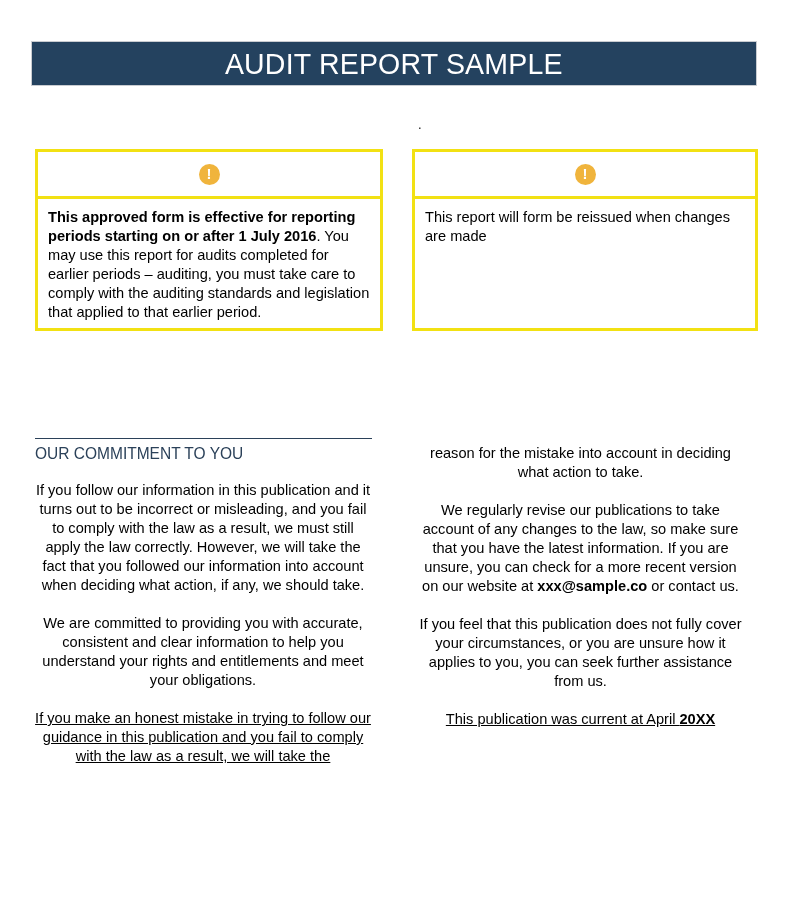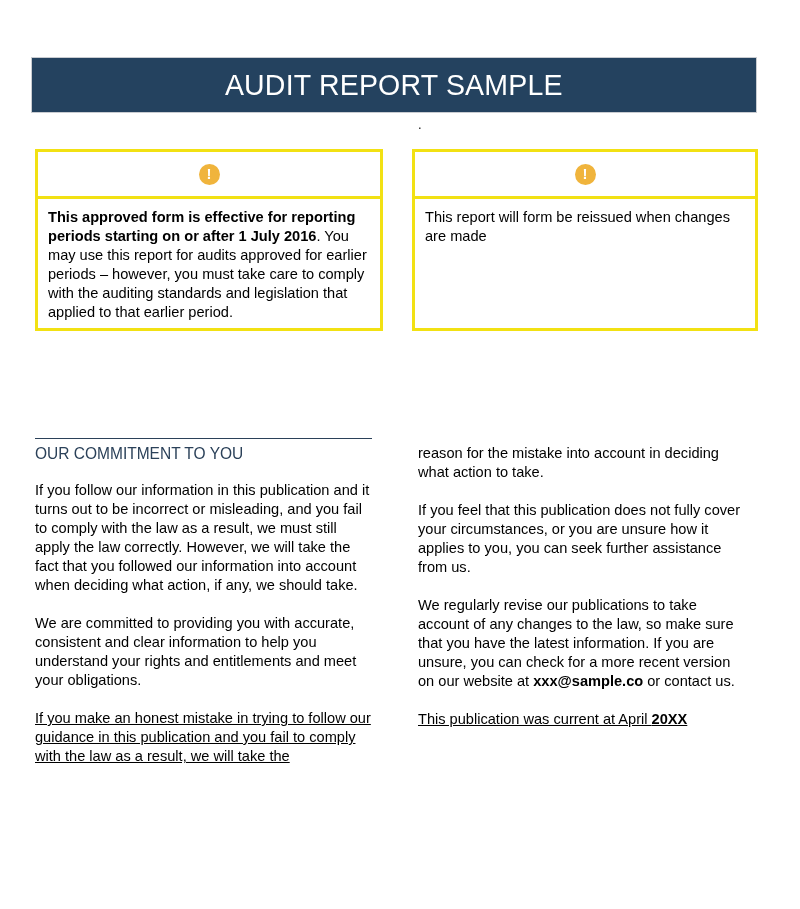--- a/index.html
+++ b/index.html
@@ -13,23 +13,23 @@
     position: relative;
     font-family: "Liberation Sans", sans-serif;
     color: #000000;
     overflow: hidden;
   }
 
   
   .title-band {
     position: absolute;
     left: 31px;
-    top: 57px;
+    top: 41px;
     width: 726px;
-    height: 56px;
+    height: 45px;
     background: #24425F;
     border: 1px solid #c9ccd1;
     box-sizing: border-box;
     display: flex;
     align-items: center;
     justify-content: center;
   }
   .title-band .title-text {
     color: #ffffff;
     font-size: 30px;
@@ -119,41 +119,41 @@
 
   
   .col {
     position: absolute;
     font-size: 14.6px;
     line-height: 19px;
   }
   .col.left  { left: 35px;  top: 481px; width: 336px; }
   .col.right { left: 418px; top: 444px; width: 325px; }
 
-  .col p { margin: 0 0 19px 0; }
+  .col p { margin: 0 0 19px 0; text-align: center; }
   .col p:last-child { margin-bottom: 0; text-decoration: underline; }
   .col b { font-weight: 700; }
 </style>
 </head>
 <body>
 
 <div class="title-band">
   <span class="title-text">AUDIT REPORT SAMPLE</span>
 </div>
 
 <span class="stray-dot">.</span>
 
 <div class="callout left">
   <div class="callout-head">
     <span class="warn-icon">
       <span class="bang">!</span>
     </span>
   </div>
   <div class="callout-body">
-    <span class="lead">This approved form is effective for reporting periods starting on or after 1 July 2016</span><span>. You may use this report for audits approved for earlier periods – however, you must take care to comply with the auditing standards and legislation that applied to that earlier period.</span>
+    <span class="lead">This approved form is effective for reporting periods starting on or after 1 July 2016</span><span>. You may use this report for audits completed for earlier periods – auditing, you must take care to comply with the auditing standards and legislation that applied to that earlier period.</span>
   </div>
 </div>
 
 <div class="callout right">
   <div class="callout-head">
     <span class="warn-icon">
       <span class="bang">!</span>
     </span>
   </div>
   <div class="callout-body">
@@ -167,16 +167,16 @@
 </div>
 
 <div class="col left">
   <p>If you follow our information in this publication and it turns out to be incorrect or misleading, and you fail to comply with the law as a result, we must still apply the law correctly. However, we will take the fact that you followed our information into account when deciding what action, if any, we should take.</p>
   <p>We are committed to providing you with accurate, consistent and clear information to help you understand your rights and entitlements and meet your obligations.</p>
   <p>If you make an honest mistake in trying to follow our guidance in this publication and you fail to comply with the law as a result, we will take the</p>
 </div>
 
 <div class="col right">
   <p>reason for the mistake into account in deciding what action to take.</p>
+  <p><span>We regularly revise our publications to take account of any changes to the law, so make sure that you have the latest information. If you are unsure, you can check for a more recent version on our website at </span><b>xxx@sample.co</b><span> or contact us.</span></p>
   <p>If you feel that this publication does not fully cover your circumstances, or you are unsure how it applies to you, you can seek further assistance from us.</p>
-  <p><span>We regularly revise our publications to take account of any changes to the law, so make sure that you have the latest information. If you are unsure, you can check for a more recent version on our website at </span><b>xxx@sample.co</b><span> or contact us.</span></p>
   <p><span> This publication was current at April </span><b>20XX</b></p>
 </div>
 
 </body></html>

